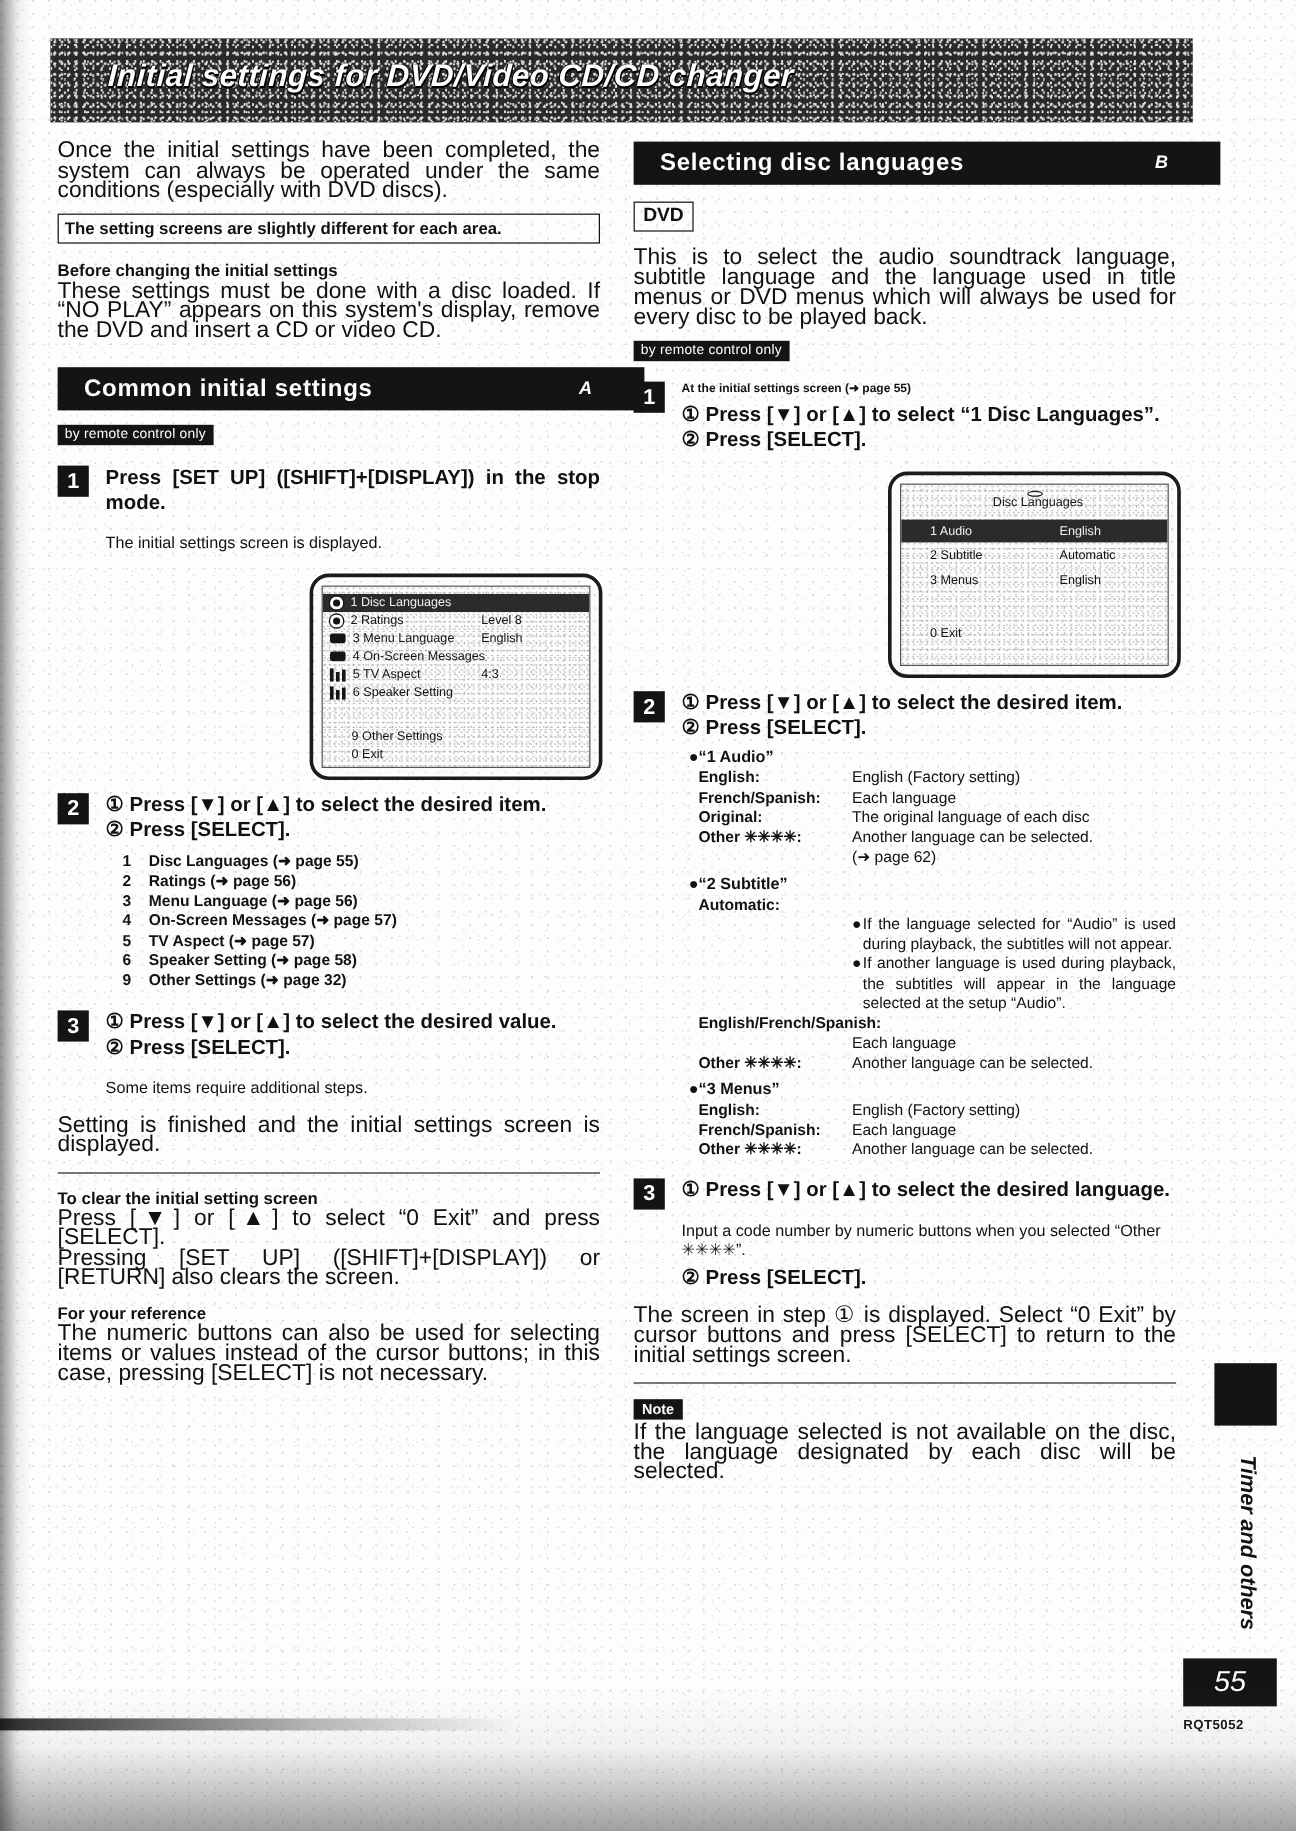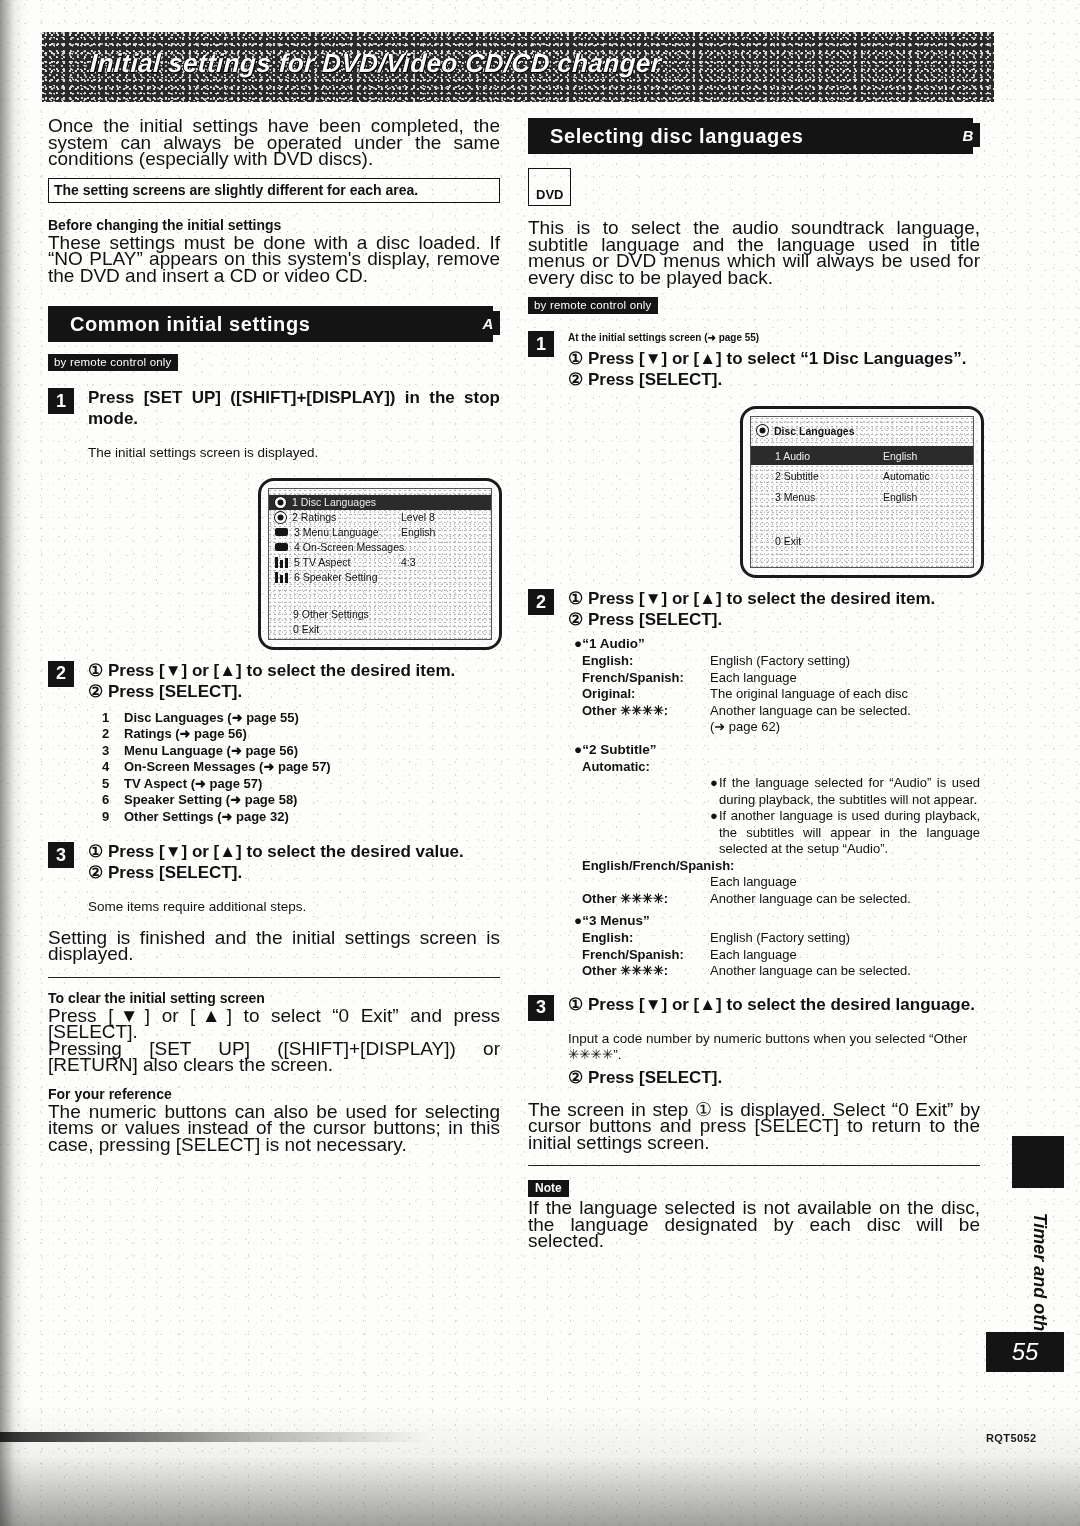--- a/index.html
+++ b/index.html
@@ -72,21 +72,21 @@
     border:1.5px solid #111;
     font-weight:bold;font-size:14px;
     padding:3px 5px 4px 5px;
     display:block;margin:10px 0 14px 0;white-space:nowrap;
   }
   h3.sub{font-size:14px;font-weight:bold;margin:12px 0 2px 0;}
 
   
   .sect{position:relative;margin:22px 0 10px 0;height:36px;}
   .sect-bar{
-    position:absolute;left:0;top:0;width:445px;height:36px;background:#141414;
+    position:absolute;left:0;top:0;width:445px;height:36px;background:#141414;padding-left:44px;
   }
   .sect-bar span{
     position:absolute;left:22px;top:7px;
     color:#fff;font-size:20px;font-weight:bold;letter-spacing:.6px;white-space:nowrap;
   }
   .sect-letter{
     position:absolute;right:0;top:5px;width:24px;height:24px;
     background:#141414;color:#fff;font-style:italic;font-weight:bold;font-size:15px;
     display:flex;align-items:center;justify-content:center;
   }
@@ -171,21 +171,21 @@
   .tab-black{position:absolute;left:1012px;top:1136px;width:52px;height:52px;background:#141414;}
   .tab-text{
     position:absolute;left:990px;top:1200px;width:100px;height:170px;
     display:flex;align-items:center;justify-content:center;
   }
   .tab-text span{
     transform:rotate(90deg);white-space:nowrap;
     font-style:italic;font-weight:bold;font-size:18px;
   }
   .pagebox{
-    position:absolute;left:986px;top:1332px;width:78px;height:40px;background:#141414;
+    position:absolute;left:986px;top:1382px;width:78px;height:40px;background:#141414;
     display:flex;align-items:center;justify-content:center;
   }
   .pagebox span{color:#fff;font-style:italic;font-size:24px;}
   .rqt{position:absolute;left:986px;top:1432px;font-size:11px;letter-spacing:.4px;font-weight:bold;}
 </style>
 </head>
 <body>
 
 <div class="page">
 
@@ -335,41 +335,41 @@
 
   <div class="col-right">
 
     <div class="sect" style="margin-top:0;">
       <div class="sect-bar">
         <span>Selecting disc languages</span>
       </div>
       <div class="sect-letter">B</div>
     </div>
 
-    <span class="boxline" style="display:inline-block;margin:4px 0 14px 0;padding:18px 7px 3px 7px;font-size:13px;">DVD</span>
+    <span class="boxline" style="display:inline-block;margin:4px 0 14px 0;padding:2px 7px 3px 7px;font-size:16px;">DVD</span>
 
     <p class="body">This is to select the audio soundtrack language, subtitle language and the language used in title menus or DVD menus which will always be used for every disc to be played back.</p>
 
     <span class="remote-tag">by remote control only</span>
 
     <div class="step">
       <div class="step-num">1</div>
       <div style="font-size:10px;font-weight:bold;line-height:16px;">At the initial settings screen (➜ page 55)</div>
       <div class="step-head" style="margin-top:2px;">① Press [▼] or [▲] to select “1 Disc Languages”.</div>
       <div class="step-head">② Press [SELECT].</div>
     </div>
 
     
     <div class="tv-wrap-right">
       <div class="tv">
         <div class="tv-screen">
           <div class="grain"></div>
           <div class="tv-list">
 
-            <div class="tvrow" style="font-weight:bold;">
+            <div class="tvrow" style="font-weight:normal;flex-direction:column;">
               <span class="ic-disc"></span>
               <span class="lbl">Disc Languages</span>
             </div>
 
             <div class="tv-spacer" style="height:8px;"></div>
 
             <div class="tvrow hl" style="height:19px;">
               <span class="tvicon"></span>
               <span class="lbl">1 Audio</span>
               <span class="val">English</span>

